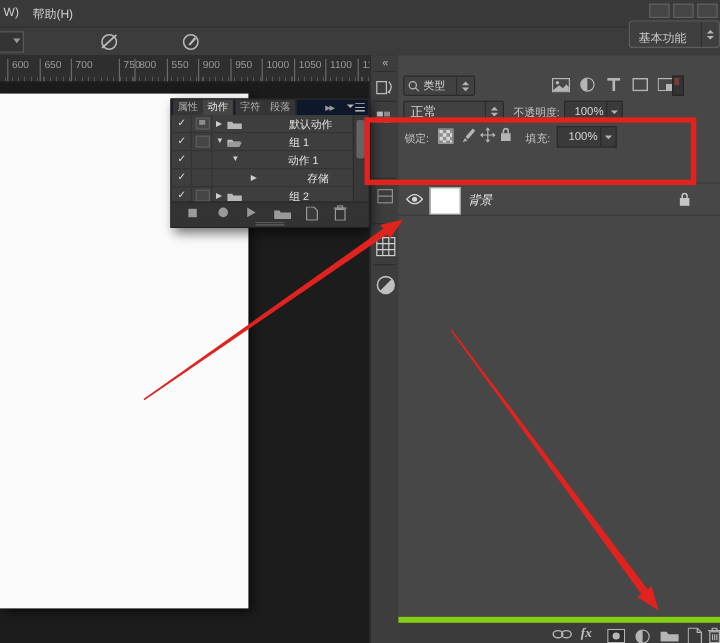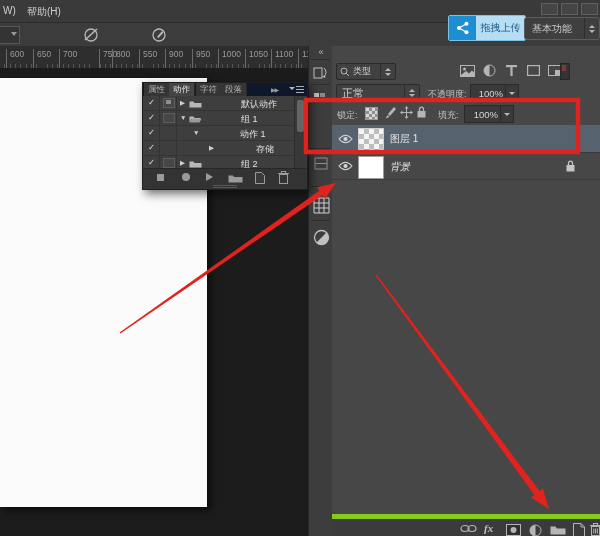--- a/index.html
+++ b/index.html
@@ -10,21 +10,21 @@
   .menubar{left:0;top:0;width:600px;height:22px;background:#3a3a3a;border-bottom:1px solid #2b2b2b;}
   .menu-item{position:absolute;top:5px;font-size:10px;color:#cfcfcf;}
   .winbtn{position:absolute;top:3px;width:15px;height:10px;border:1px solid #606060;background:#454545;}
   .optionsbar{left:0;top:23px;width:600px;height:23px;background:#3c3c3c;border-bottom:1px solid #282828;}
   .presetbox{position:absolute;left:-6px;top:3px;width:24px;height:16px;background:#343434;border:1px solid #585858;}
   .presetbox .dd{position:absolute;right:2px;top:5px;width:0;height:0;border-left:3px solid transparent;border-right:3px solid transparent;border-top:4px solid #9a9a9a;}
   .toolico{position:absolute;top:3px;width:18px;height:17px;display:flex;align-items:center;justify-content:center;}
   .upload-btn{position:absolute;left:448px;top:-8px;width:76px;height:24px;display:flex;border:1px solid #7fc0e4;border-radius:2px;overflow:hidden;cursor:pointer;}
   .upload-ico{width:27px;background:#1e8ed2;display:flex;align-items:center;justify-content:center;}
   .upload-txt{flex:1;background:#b5ddf4;color:#1d5a85;font-size:10px;display:flex;align-items:center;justify-content:center;}
-  .workspace{position:absolute;left:524px;top:-6px;width:74px;height:21px;background:#3f3f3f;border:1px solid #5c5c5c;border-radius:3px;display:flex;align-items:center;}
+  .workspace{position:absolute;left:524px;top:-6px;width:74px;height:21px;background:#3f3f3f;border:1px solid #5c5c5c;border-radius:3px;display:flex;align-items:flex-end;}
   .workspace .txt{padding-left:7px;font-size:10px;color:#c8c8c8;flex:1;}
   .spinner{display:flex;flex-direction:column;gap:2px;align-items:center;padding:0 4px;border-left:1px solid #2e2e2e;height:100%;justify-content:center;}
   .tri-u{width:0;height:0;border-left:3px solid transparent;border-right:3px solid transparent;border-bottom:3px solid #b5b5b5;}
   .tri-d{width:0;height:0;border-left:3px solid transparent;border-right:3px solid transparent;border-top:3px solid #b5b5b5;}
   
   .ruler{left:0;top:46px;width:308px;height:22px;background:#2e2e2e;border-bottom:1px solid #1e1e1e;
     background-image:repeating-linear-gradient(90deg,transparent 0,transparent 4.4px,#555 4.4px,#555 5.3px);
     background-size:100% 4px;background-position:0 100%;background-repeat:no-repeat;}
   .tick{position:absolute;top:3px;bottom:0;border-left:1px solid #6a6a6a;padding-left:3px;font-size:8.5px;color:#9a9a9a;}
   
@@ -111,32 +111,20 @@
         <circle cx="8" cy="8" r="6" fill="none" stroke="#b8b8b8" stroke-width="1.3"></circle>
         <line x1="2" y1="13" x2="14" y2="2" stroke="#b8b8b8" stroke-width="1.5"></line>
       </svg>
     </div>
     <div class="toolico" style="left:150px">
       <svg width="17" height="15">
         <circle cx="8" cy="8" r="6" fill="none" stroke="#b8b8b8" stroke-width="1.3"></circle>
         <path d="M6 10 L11 4 L12.5 5.5 L7.5 11 Z" fill="#b8b8b8"></path>
       </svg>
     </div>
-    <div class="upload-btn">
-      <span class="upload-ico">
-        <svg width="14" height="14">
-            <circle cx="3" cy="7" r="2" fill="#fff"></circle>
-            <circle cx="10.5" cy="2.8" r="2" fill="#fff"></circle>
-            <circle cx="10.5" cy="11.2" r="2" fill="#fff"></circle>
-            <line x1="3" y1="7" x2="10.5" y2="2.8" stroke="#fff" stroke-width="1.2"></line>
-            <line x1="3" y1="7" x2="10.5" y2="11.2" stroke="#fff" stroke-width="1.2"></line>
-          </svg>
-      </span>
-      <span class="upload-txt">拖拽上传</span>
-    </div>
     <div class="workspace">
       <span class="txt">基本功能</span>
       <span class="spinner">
           <i class="tri-u"></i>
           <i class="tri-d"></i>
         </span>
     </div>
   </div>
 
   <div class="abs ruler">
@@ -290,30 +278,20 @@
       </span>
       <span class="lbl" style="left:106px;top:6px">填充:</span>
       <div class="vbox" style="position:absolute;left:132px;top:2px;width:48px;height:16px">
         <span style="flex:1;text-align:right;padding-right:2px;font-size:9.5px">100%</span>
         <span class="ddbtn">
             <i class="tri-d"></i>
           </span>
       </div>
     </div>
 
-    <div class="layerrow selected" style="top:79px">
-      <span class="mini" style="position:absolute;left:6px;top:9px">
-        <svg width="15" height="10">
-            <path d="M1 5 Q7.5 -2.5 14 5 Q7.5 12.5 1 5Z" fill="none" stroke="#d5d5d5" stroke-width="1.1"></path>
-            <circle cx="7.5" cy="5" r="2.1" fill="#d5d5d5"></circle>
-          </svg>
-      </span>
-      <span class="thumb checker"></span>
-      <span class="lname">图层 1</span>
-    </div>
     <div class="rowsep" style="top:106px"></div>
     <div class="layerrow" style="top:107px;height:26px">
       <span class="mini" style="position:absolute;left:6px;top:8px">
         <svg width="15" height="10">
             <path d="M1 5 Q7.5 -2.5 14 5 Q7.5 12.5 1 5Z" fill="none" stroke="#d5d5d5" stroke-width="1.1"></path>
             <circle cx="7.5" cy="5" r="2.1" fill="#d5d5d5"></circle>
           </svg>
       </span>
       <span class="thumb" style="background:#ffffff;border-color:#9a9a9a"></span>
       <span class="lname" style="font-style:italic">背景</span>

